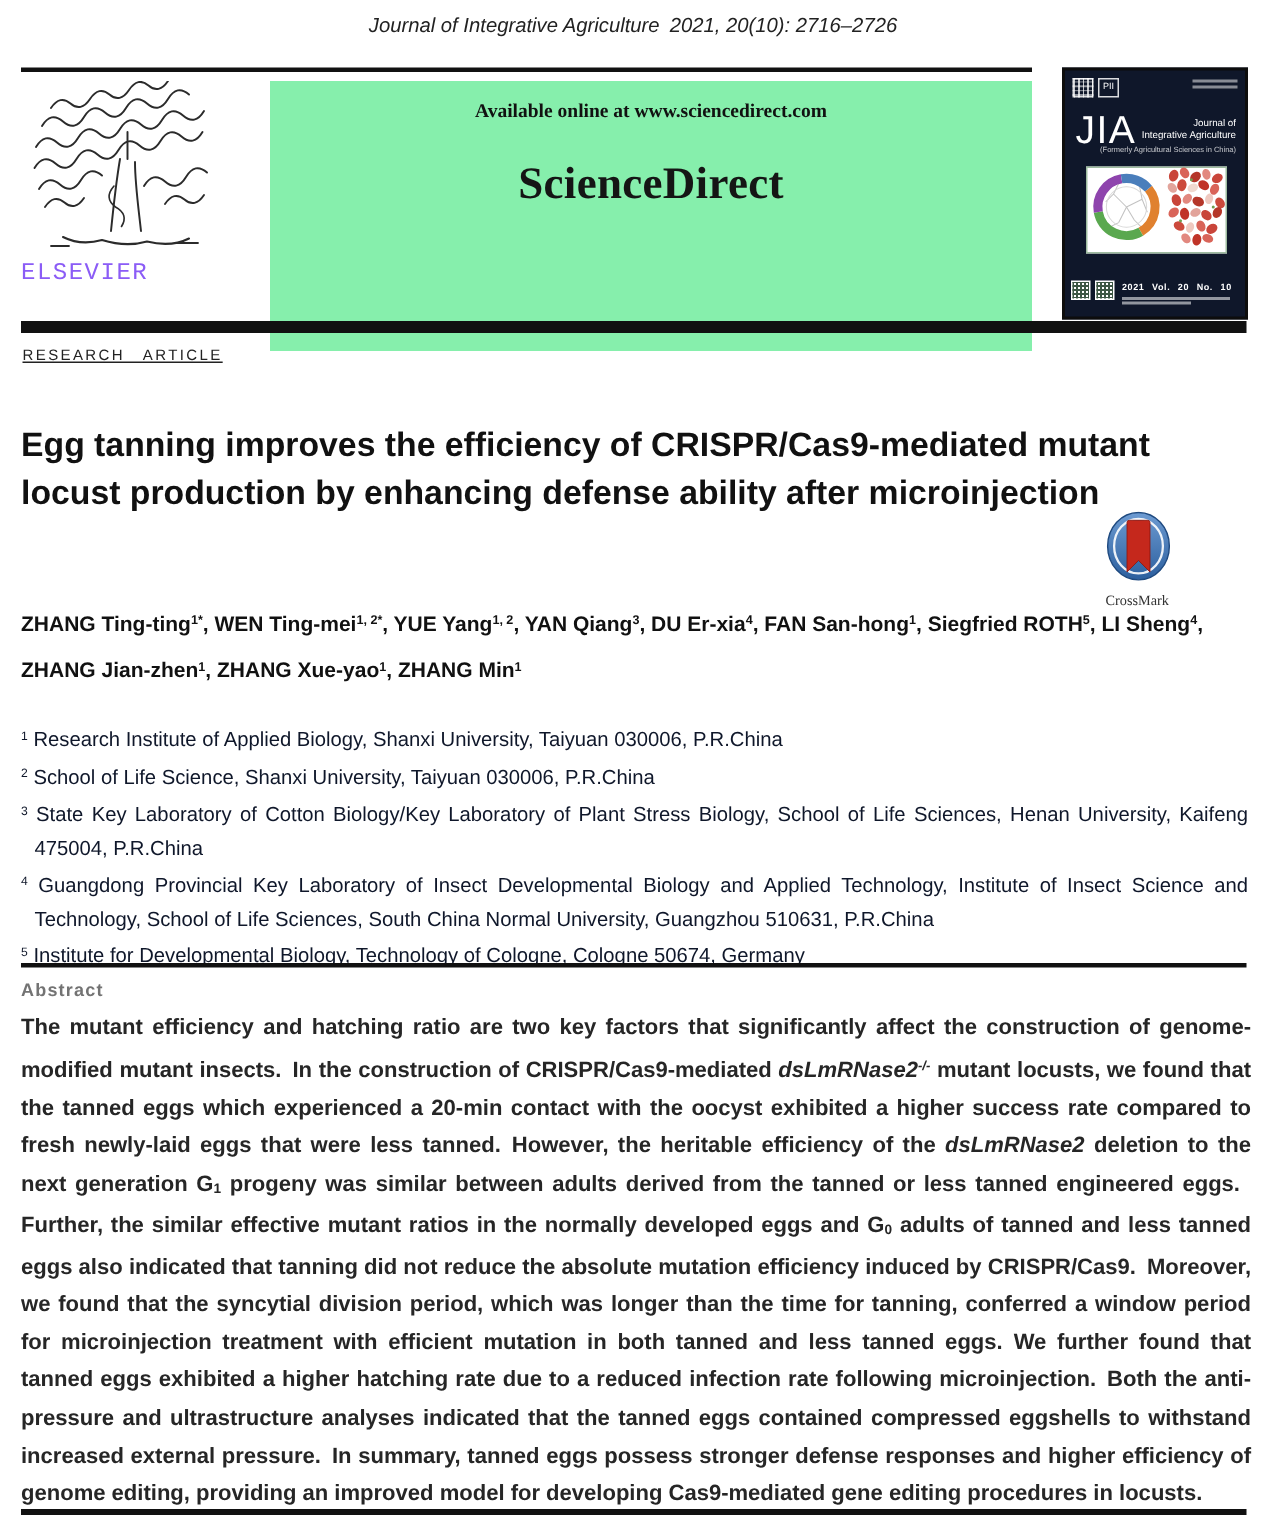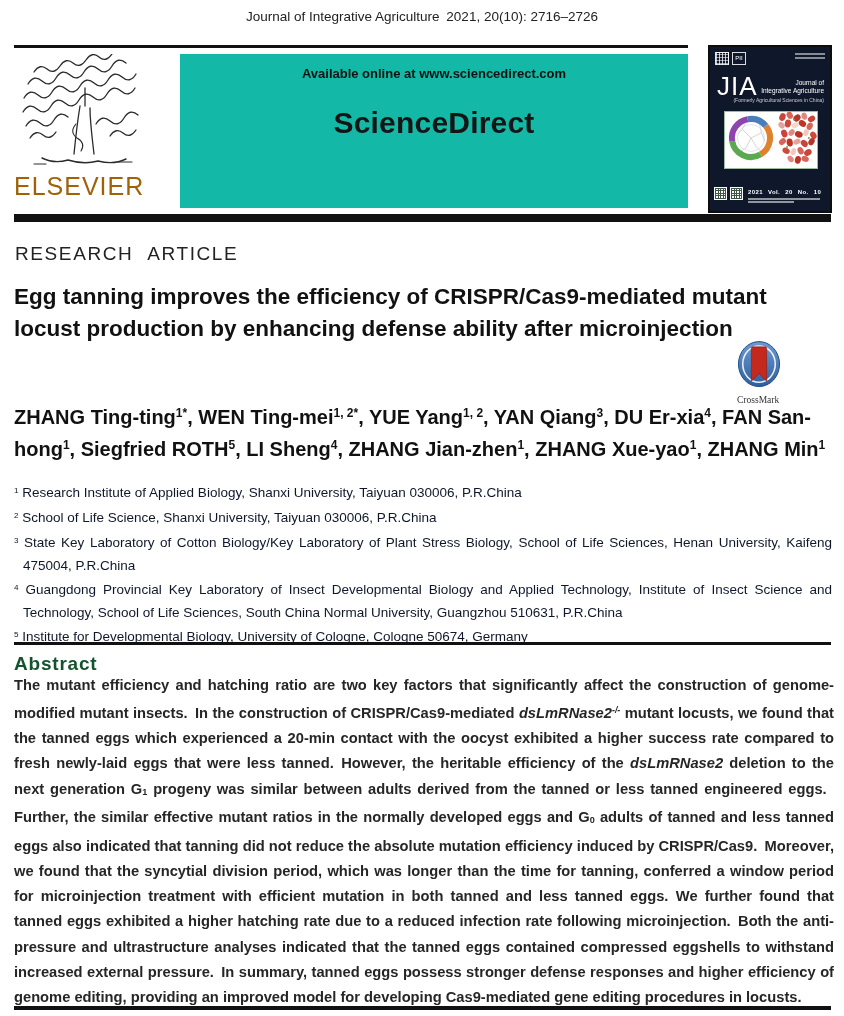--- a/index.html
+++ b/index.html
@@ -2,29 +2,29 @@
 <html><head>
 <meta charset="utf-8">
 <style>
   * { margin:0; padding:0; box-sizing:border-box; }
   html,body { background:#ffffff; }
   body { font-family:"Liberation Sans", sans-serif; color:#1a1a1a; }
   .page { position:relative; width:844px; height:1016px; background:#fff; overflow:hidden; }
 
   
   .citation { position:absolute; top:9px; left:0; width:844px; text-align:center;
-              font-size:13.5px; color:#222; }
+              font-style:italic; font-size:13.5px; color:#222; }
   .rule-top { position:absolute; top:45px; left:14px; width:674px; height:3px; background:#111; }
   .rule-thick { position:absolute; top:214px; left:14px; width:817px; height:8px; background:#111; }
 
   .elsevier { position:absolute; top:54px; left:14px; width:150px; height:156px; }
-  .elsevier-name { font-family:Liberation Sans, sans-serif; font-size:25px; color:#a16207;
+  .elsevier-name { font-family:Liberation Mono, monospace; font-size:16px; color:#8b5cf6;
                    letter-spacing:1px; margin-top:-2px; }
 
-  .graybox { position:absolute; top:54px; left:180px; width:508px; height:154px; background:#14b8a6; }
+  .graybox { position:absolute; top:54px; left:180px; width:508px; height:180px; background:#86efac;font-family:Liberation Serif, serif; }
   .avail { position:absolute; top:12px; left:0; width:100%; text-align:center;
            font-size:13px; font-weight:bold; color:#111; }
   .sdirect { position:absolute; top:52px; left:0; width:100%; text-align:center;
              font-size:30px; font-weight:bold; color:#151515; letter-spacing:0.2px; }
 
   
   .cover { position:absolute; top:45px; left:708px; width:124px; height:168px;
            background:#0f172a; border:2px solid #0d0d0d; }
   .cover-logos { position:absolute; top:5px; left:5px; display:flex; gap:3px; }
   .cover-logo { width:14px; height:13px; border:1px solid rgba(255,255,255,.85);
@@ -48,38 +48,38 @@
      repeating-linear-gradient(0deg,#1c3a24 0 1px,transparent 1px 2.6px),
      repeating-linear-gradient(90deg,#1c3a24 0 1px,transparent 1px 2.6px); }
   .qr.q1 { left:0; } .qr.q2 { left:16px; }
   .cover-issue { position:absolute; top:2px; left:34px; color:#fff; font-size:6px;
                  font-weight:bold; letter-spacing:.4px; word-spacing:3px; white-space:nowrap; }
   .cover-urls { position:absolute; top:11px; left:34px; }
   .cover-urls div { height:1.5px; background:rgba(255,255,255,.55); margin-bottom:1.5px; }
   .u1 { width:72px; } .u2 { width:46px; }
 
   
-  .research-article { position:absolute; top:243px; left:15px; font-size:19px; color:#222;
-                      letter-spacing:1.6px; word-spacing:8px; }
+  .research-article { position:absolute; top:232px; left:15px; font-size:10px; color:#222;
+                      letter-spacing:1.6px; word-spacing:8px;text-decoration:underline; }
   .title { position:absolute; top:281px; left:14px; width:798px; font-size:22.5px;
            font-weight:bold; line-height:32px; color:#111; }
   .crossmark { position:absolute; top:341px; left:737px; width:52px; cursor:pointer; }
   .crossmark-label { font-family:"Liberation Serif", serif; font-size:9.5px; color:#333; margin-top:0px; }
 
-  .authors { position:absolute; top:399px; left:14px; width:820px; font-size:20px;
+  .authors { position:absolute; top:399px; left:14px; width:820px; font-size:14px;
              font-weight:bold; line-height:28px; color:#111; }
 
   .affiliations { position:absolute; top:480px; left:14px; width:818px; }
   .affil { font-size:13.5px; line-height:22.4px; color:#0f172a;
            text-align:justify; padding-left:9px; text-indent:-9px; }
 
   
   .rule-abs { position:absolute; top:642px; left:14px; width:817px; height:2.5px; background:#111; }
-  .abs-head { position:absolute; top:653px; left:14px; font-size:19px; font-weight:bold;
-              letter-spacing:.8px; color:#14532d; }
+  .abs-head { position:absolute; top:653px; left:14px; font-size:12px; font-weight:bold;
+              letter-spacing:.8px; color:#737373; }
   .abs-body { position:absolute; top:673px; left:14px; width:820px; font-size:14.7px;
               line-height:25.2px; color:#262626; text-align:justify;font-weight:bold; }
   .keywords { position:absolute; top:977px; left:14px; width:820px; font-size:14.5px; color:#222; }
   .rule-bottom { position:absolute; top:1006px; left:14px; width:817px; height:4px; background:#111; }
 
   
   .seg-i { font-style:italic; }
   .seg-b { font-weight:bold; }
   .seg-sup { font-size:.6em; vertical-align:.55em; }
   .seg-isup { font-size:.6em; vertical-align:.55em; font-style:italic; }
@@ -222,21 +222,21 @@
     <div class="crossmark-label">CrossMark</div>
   </div>
 
   <div class="authors"><span>ZHANG Ting-ting</span><span class="seg-sup">1*</span><span>, WEN Ting-mei</span><span class="seg-sup">1, 2*</span><span>, YUE Yang</span><span class="seg-sup">1, 2</span><span>, YAN Qiang</span><span class="seg-sup">3</span><span>, DU Er-xia</span><span class="seg-sup">4</span><span>, FAN San-hong</span><span class="seg-sup">1</span><span>, Siegfried ROTH</span><span class="seg-sup">5</span><span>, LI Sheng</span><span class="seg-sup">4</span><span>, ZHANG Jian-zhen</span><span class="seg-sup">1</span><span>, ZHANG Xue-yao</span><span class="seg-sup">1</span><span>, ZHANG Min</span><span class="seg-sup">1</span></div>
 
   <div class="affiliations">
     <div class="affil"><span class="seg-sup">1</span><span> Research Institute of Applied Biology, Shanxi University, Taiyuan 030006, P.R.China</span></div>
     <div class="affil"><span class="seg-sup">2</span><span> School of Life Science, Shanxi University, Taiyuan 030006, P.R.China</span></div>
     <div class="affil"><span class="seg-sup">3</span><span> State Key Laboratory of Cotton Biology/Key Laboratory of Plant Stress Biology, School of Life Sciences, Henan University, Kaifeng 475004, P.R.China</span></div>
     <div class="affil"><span class="seg-sup">4</span><span> Guangdong Provincial Key Laboratory of Insect Developmental Biology and Applied Technology, Institute of Insect Science and Technology, School of Life Sciences, South China Normal University, Guangzhou 510631, P.R.China</span></div>
-    <div class="affil"><span class="seg-sup">5</span><span> Institute for Developmental Biology, University of Cologne, Cologne 50674, Germany</span></div>
+    <div class="affil"><span class="seg-sup">5</span><span> Institute for Developmental Biology, Technology of Cologne, Cologne 50674, Germany</span></div>
   </div>
 
   <div class="rule-abs"></div>
 
   <div class="abs-head">Abstract</div>
 
   <div class="abs-body"><span>The mutant efficiency and hatching ratio are two key factors that significantly affect the construction of genome-modified mutant insects. In the construction of CRISPR/Cas9-mediated </span><span class="seg-i">dsLmRNase2</span><span class="seg-isup">-/-</span><span> mutant locusts, we found that the tanned eggs which experienced a 20-min contact with the oocyst exhibited a higher success rate compared to fresh newly-laid eggs that were less tanned. However, the heritable efficiency of the </span><span class="seg-i">dsLmRNase2</span><span> deletion to the next generation G</span><span class="seg-sub">1</span><span> progeny was similar between adults derived from the tanned or less tanned engineered eggs. Further, the similar effective mutant ratios in the normally developed eggs and G</span><span class="seg-sub">0</span><span> adults of tanned and less tanned eggs also indicated that tanning did not reduce the absolute mutation efficiency induced by CRISPR/Cas9. Moreover, we found that the syncytial division period, which was longer than the time for tanning, conferred a window period for microinjection treatment with efficient mutation in both tanned and less tanned eggs. We further found that tanned eggs exhibited a higher hatching rate due to a reduced infection rate following microinjection. Both the anti-pressure and ultrastructure analyses indicated that the tanned eggs contained compressed eggshells to withstand increased external pressure. In summary, tanned eggs possess stronger defense responses and higher efficiency of genome editing, providing an improved model for developing Cas9-mediated gene editing procedures in locusts.</span></div>
 
 
   <div class="rule-bottom"></div>

